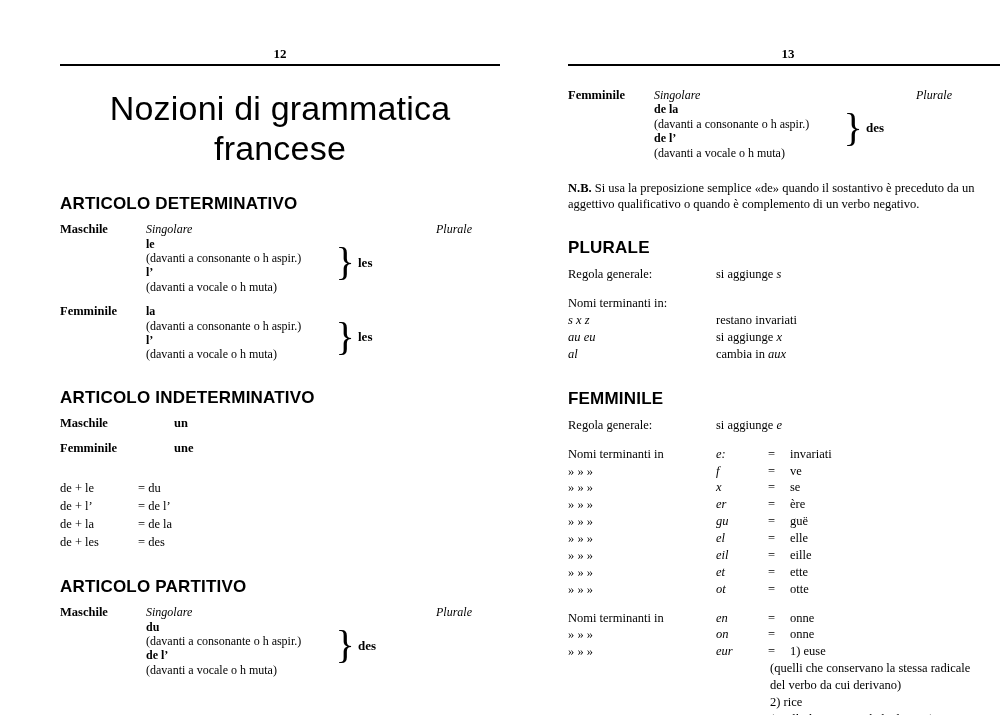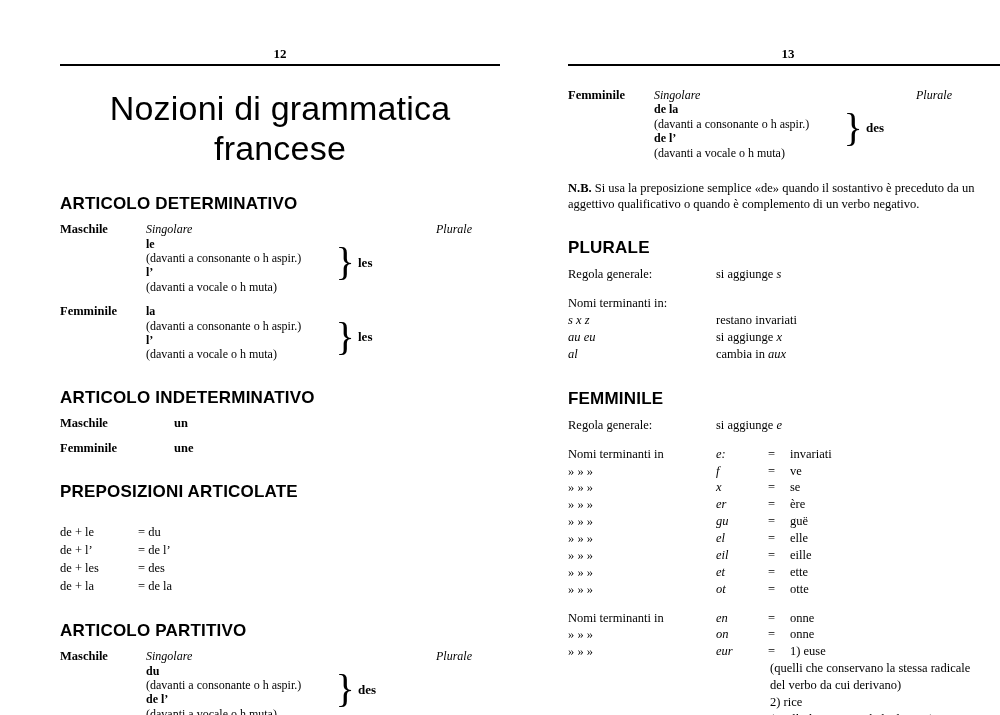--- a/index.html
+++ b/index.html
@@ -226,38 +226,37 @@
   <div class="section-head">ARTICOLO INDETERMINATIVO</div>
   <div class="simple-row">
     <div class="gender">Maschile</div>
     <div class="val">un</div>
   </div>
   <div class="simple-row">
     <div class="gender">Femminile</div>
     <div class="val">une</div>
   </div>
 
-  <div class="section-head">PREPOSIZIONI ARTICOLATE</div>
   <div class="prep">
     <div class="prep-col">
       <div class="prep-line">
           <span class="prep-a">de + le</span>
           <span class="prep-b">= du</span>
         </div>
       <div class="prep-line">
           <span class="prep-a">de + l’</span>
           <span class="prep-b">= de l’</span>
         </div>
       <div class="prep-line">
+          <span class="prep-a">de + la</span>
+          <span class="prep-b">= de la</span>
+        </div>
+      <div class="prep-line">
           <span class="prep-a">de + les</span>
           <span class="prep-b">= des</span>
-        </div>
-      <div class="prep-line">
-          <span class="prep-a">de + la</span>
-          <span class="prep-b">= de la</span>
         </div>
     </div>
   </div>
 
   <div class="section-head">ARTICOLO PARTITIVO</div>
   <div class="block gtable">
     <div class="plural-hdr">Plurale</div>
     <div class="grow">
       <div class="gender">Maschile</div>
       <div class="forms">

